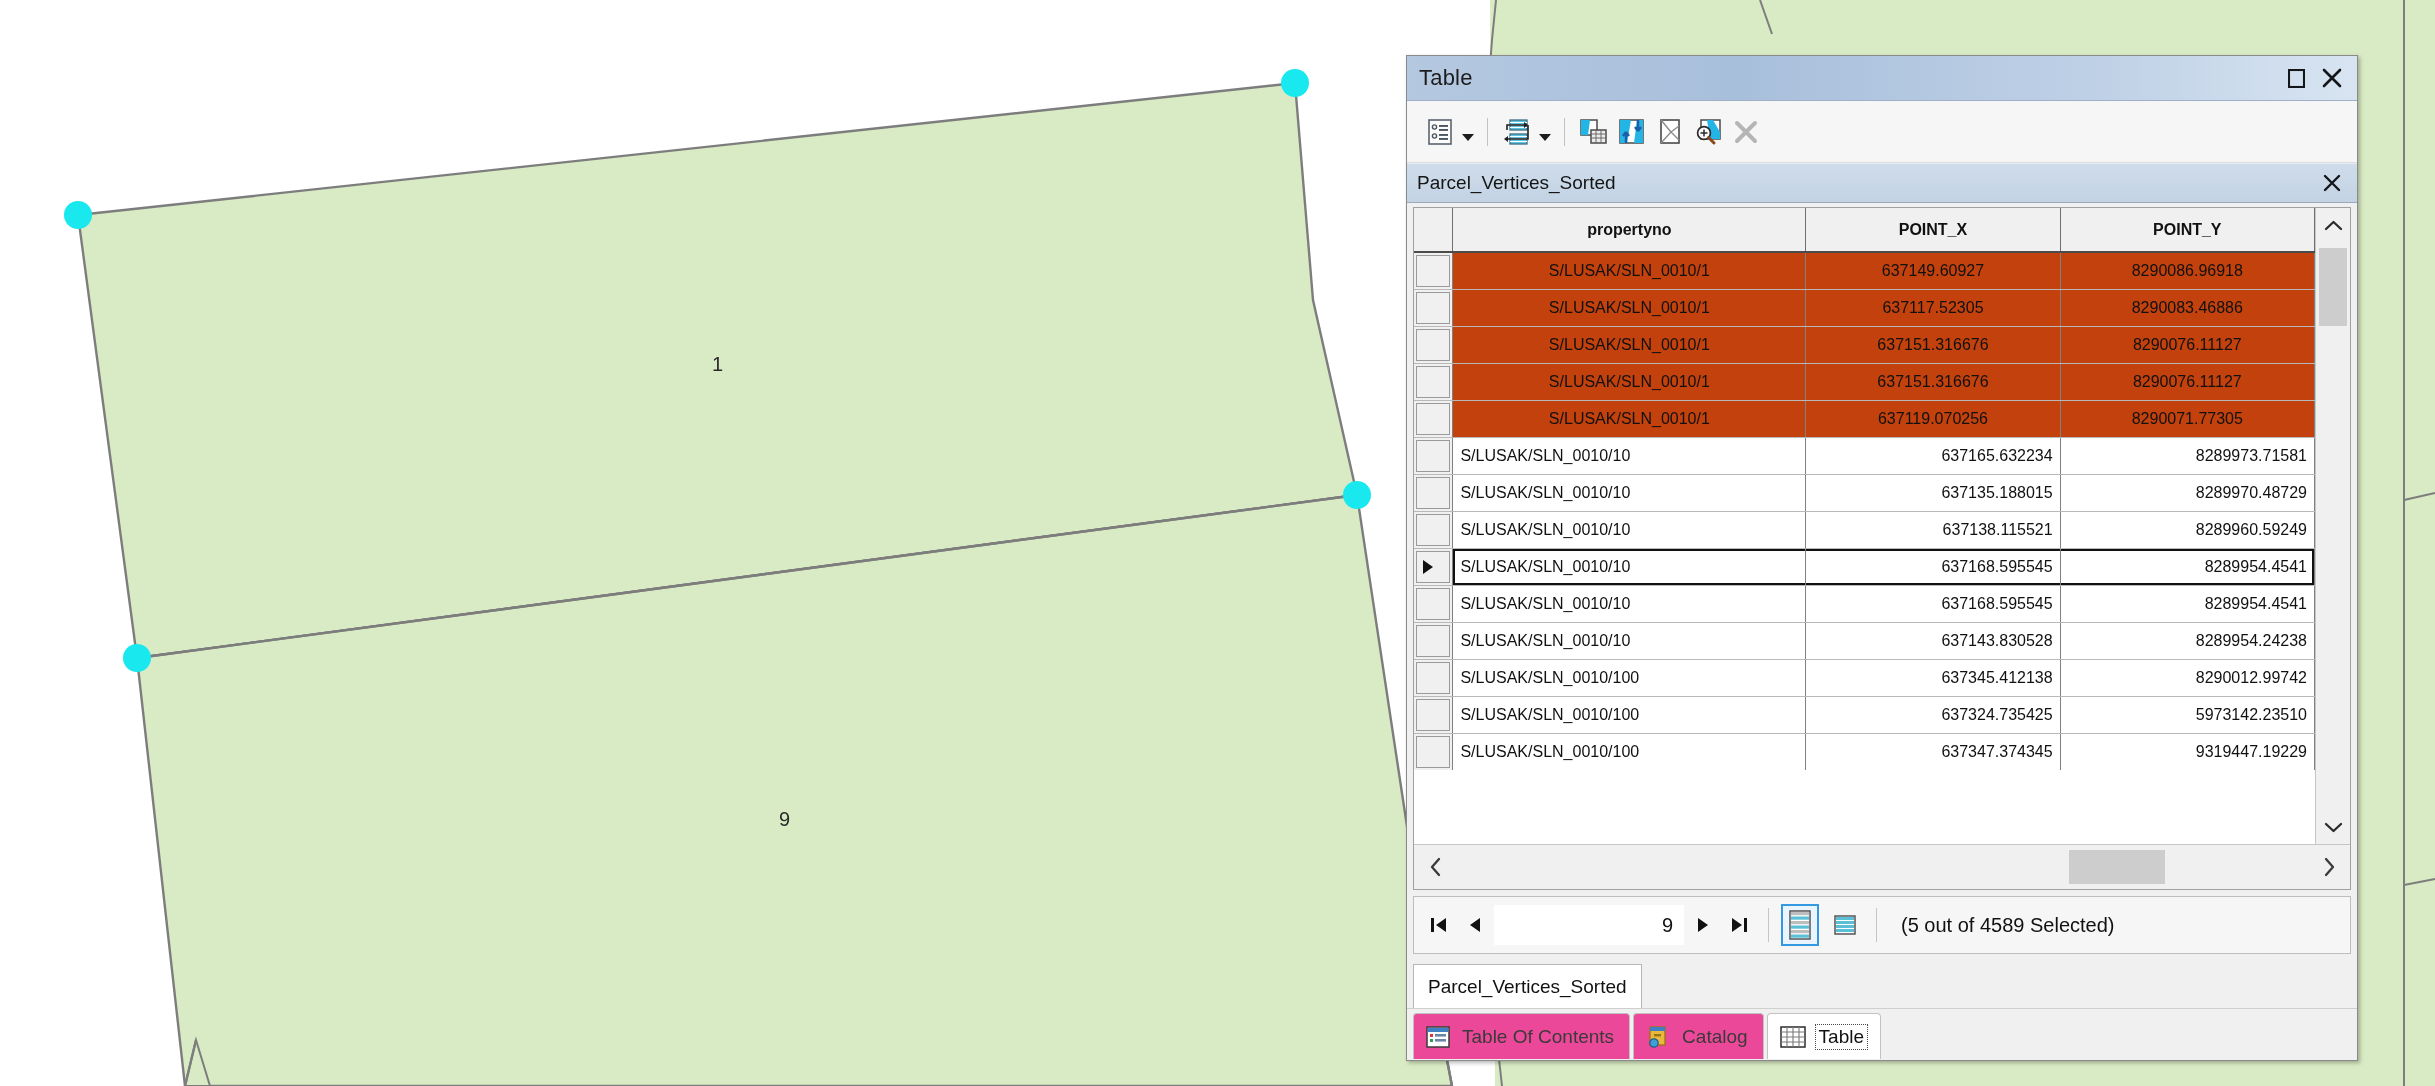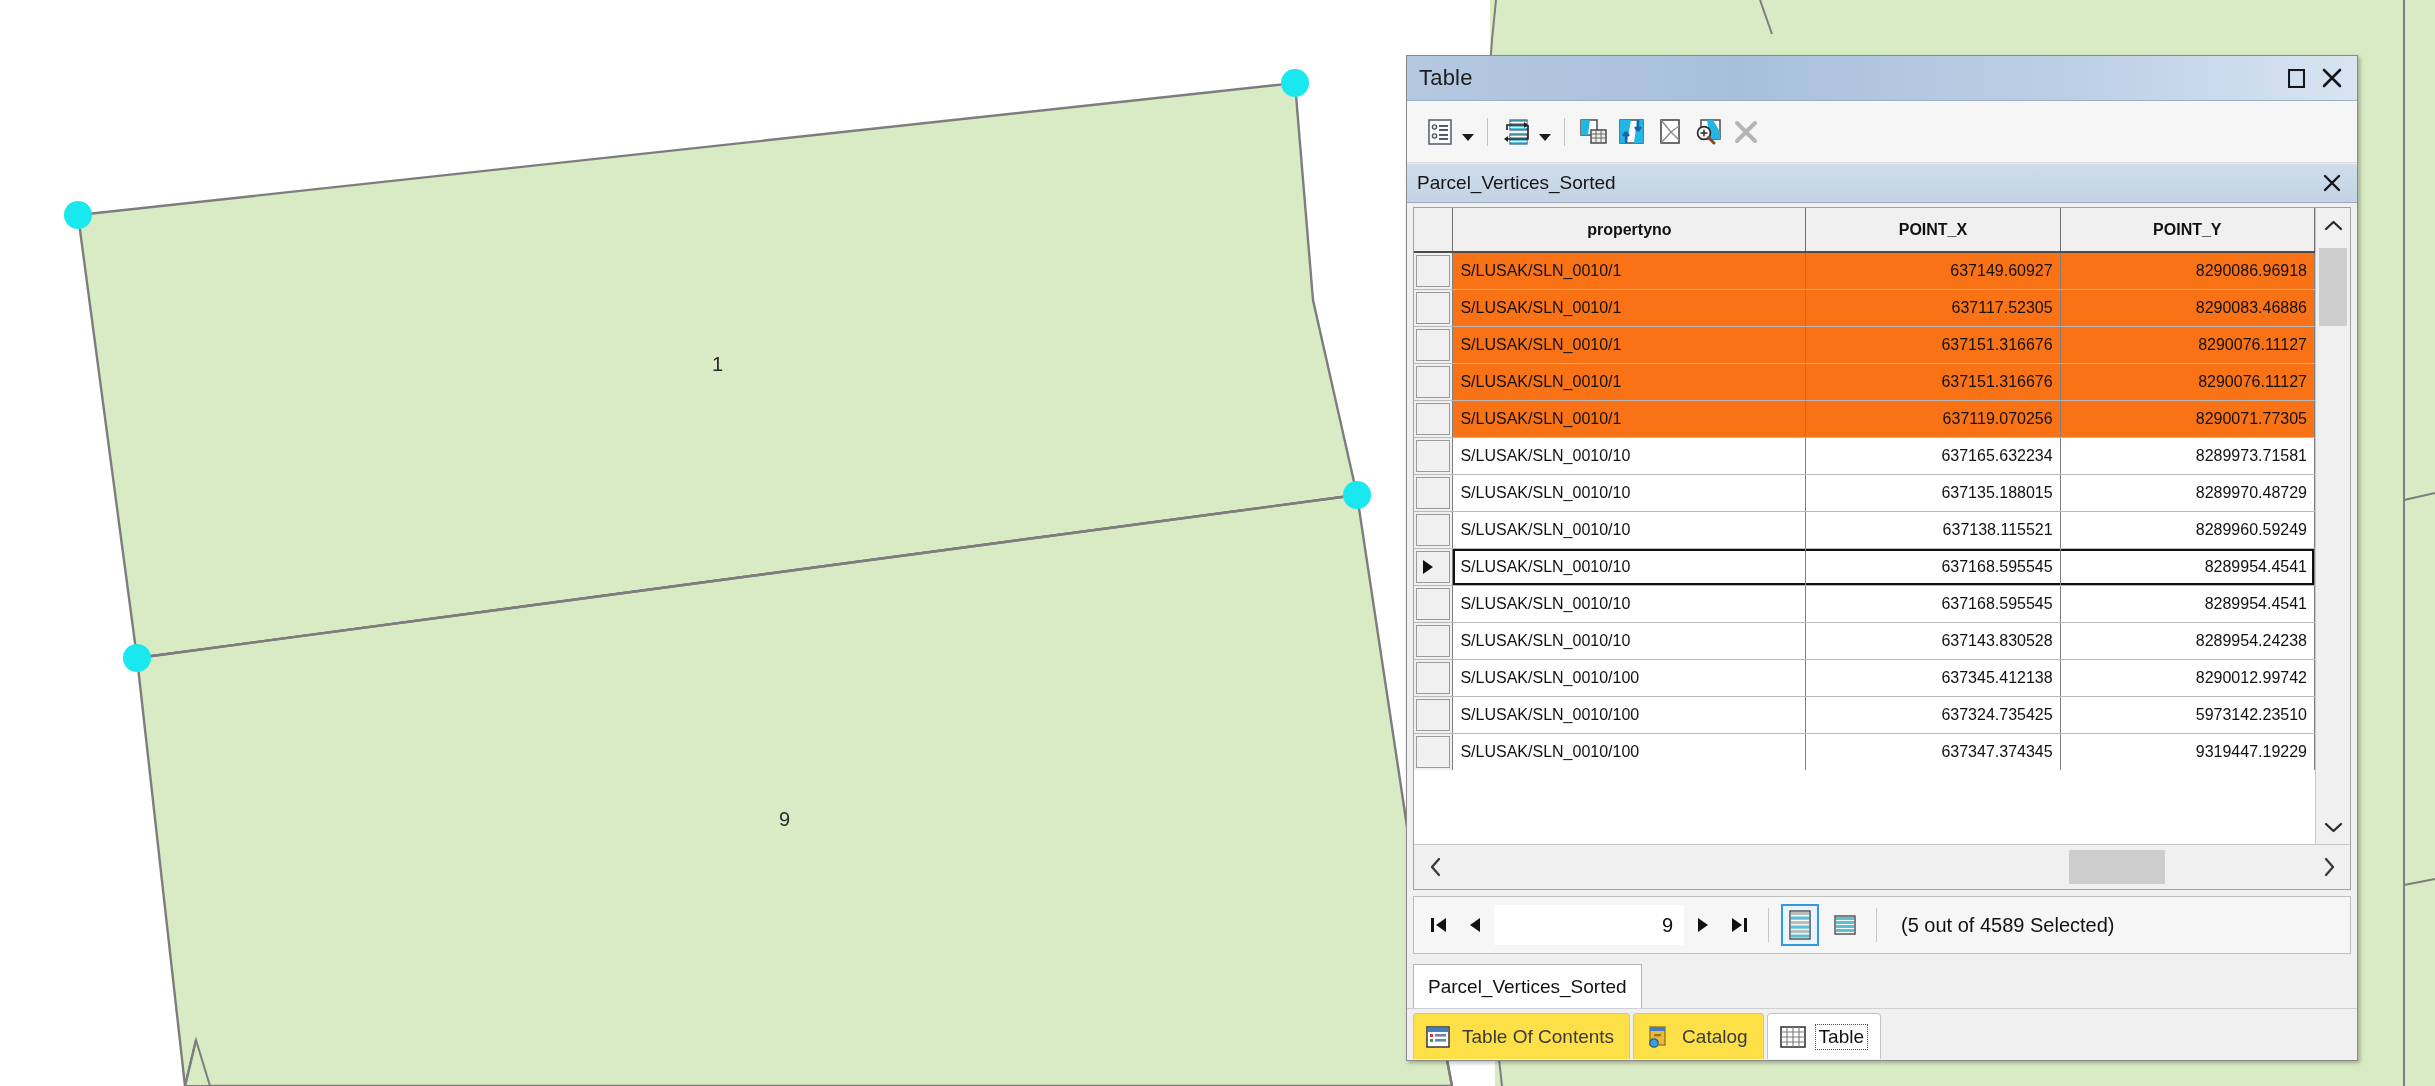--- a/index.html
+++ b/index.html
@@ -100,21 +100,21 @@
   }
   td.col-sel .rowptr{
     position:absolute;left:9px;top:50%;transform:translateY(-50%);
     width:0;height:0;border-top:7px solid transparent;border-bottom:7px solid transparent;
     border-left:10px solid #111;
   }
   td.cell-text{text-align:left;color:#111;}
   td.cell-num{text-align:right;color:#111;}
 
   tr.row-selected td.cell-text,
-  tr.row-selected td.cell-num{background:#f97316;}
+  tr.row-selected td.cell-num{background:#c2410c;text-align:center;}
   tr.row-current td.cell-text,
   tr.row-current td.cell-num{position:relative;}
   tr.row-current{outline:none;}
   tr.row-current td.cell-text{box-shadow:inset 0 2px 0 #111, inset 0 -2px 0 #111, inset 2px 0 0 #111;}
   tr.row-current td.cell-num{box-shadow:inset 0 2px 0 #111, inset 0 -2px 0 #111;}
   tr.row-current td.cell-num.last{box-shadow:inset 0 2px 0 #111, inset 0 -2px 0 #111, inset -2px 0 0 #111;}
   tr.row-clipped td{border-bottom:none;color:#111;}
 
   
   .vscroll{
@@ -165,21 +165,21 @@
     box-sizing:border-box;cursor:default;
   }
 
   
   .view-tabs{
     flex:0 0 52px;height:52px;background:#f0f0f0;border-top:1px solid #cfcfcf;
     display:flex;align-items:center;padding:3px 0 0 6px;box-sizing:border-box;gap:3px;
   }
   .vtab{
     height:46px;display:flex;align-items:center;gap:9px;padding:0 12px;
-    background:#fde047;border:1px solid #c2c2c2;border-bottom:none;
+    background:#ec4899;border:1px solid #c2c2c2;border-bottom:none;
     border-radius:4px 4px 0 0;font-size:19px;color:#3a3a3a;box-sizing:border-box;cursor:default;
   }
   .vtab.active{background:#ffffff;color:#111;}
   .vtab .vt-label-box{padding:1px 3px;}
   .vtab.active .vt-label-box{border:1px dotted #4a4a4a;}
 
   svg{display:block;}
 </style>
 </head>
 <body>

